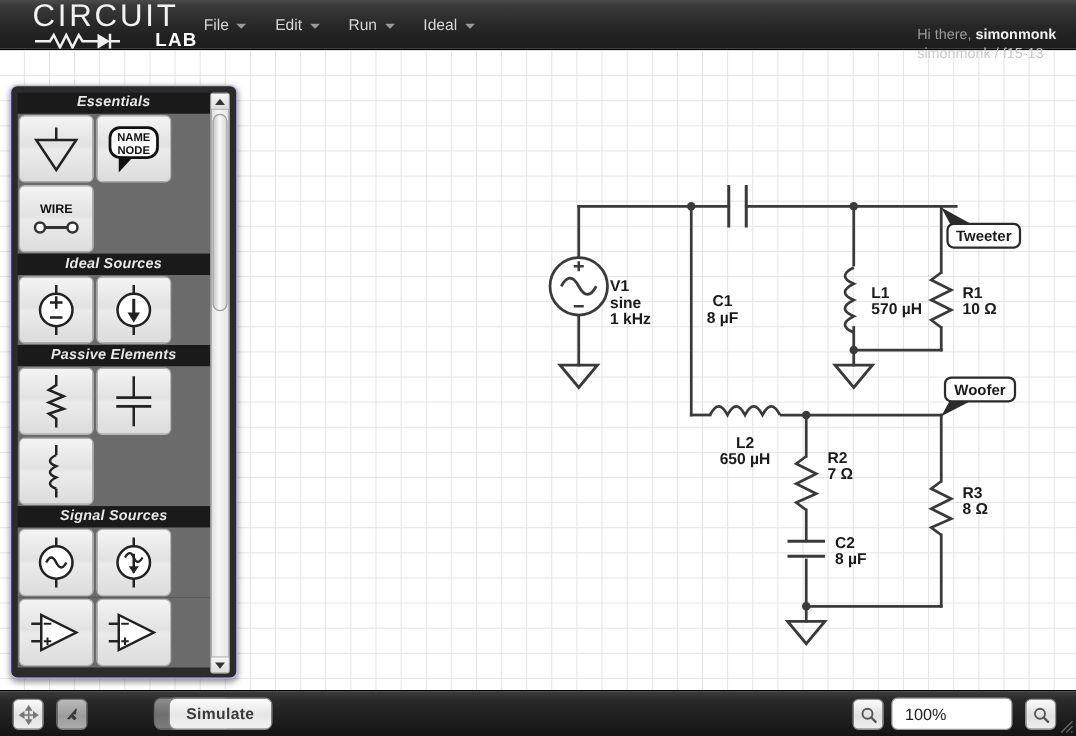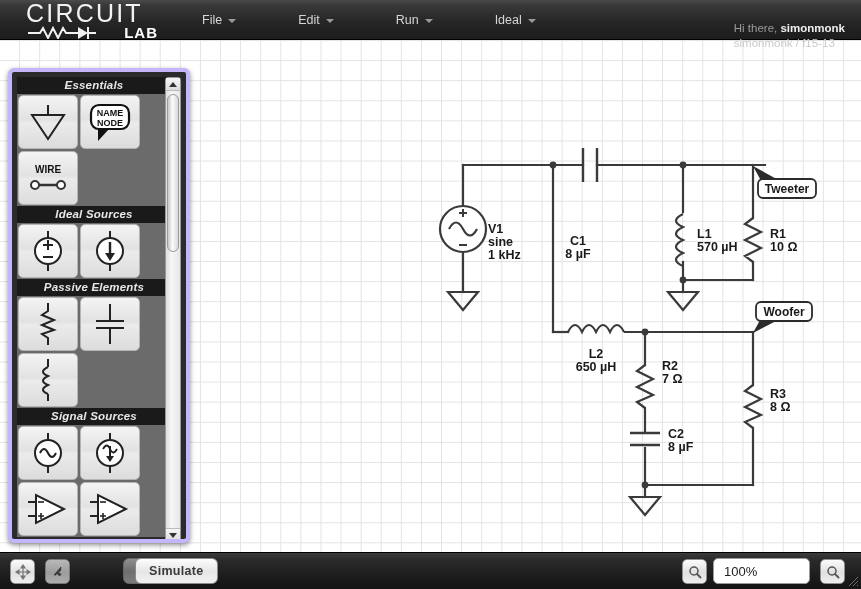--- a/index.html
+++ b/index.html
@@ -28,21 +28,21 @@
   }
   .logo-sub { position: relative; height: 13px; margin-top: -1px; }
   .logo-lab {
     position: absolute; right: 0; top: -1px;
     font-size: 15px; font-weight: bold; letter-spacing: 1px; color: #fff;
   }
 
   #menu { position: absolute; left: 163px; top: 10px; height: 20px; display: flex; gap: 23px; }
   .menu-item {
     color: #d6d6d6; font-size: 12.5px; cursor: default;
-    display: flex; align-items: center; gap: 6px; white-space: nowrap; margin-left: 39px;
+    display: flex; align-items: center; gap: 6px; white-space: nowrap;
   }
   .caret {
     width: 0; height: 0;
     border-left: 4px solid transparent; border-right: 4px solid transparent;
     border-top: 4px solid #9a9a9a; display: inline-block; margin-top: 2px;
   }
 
   #userbox {
     position: absolute; right: 16px; top: 21px; 
     font-size: 11.5px; line-height: 15px; color: #9b9b9b;
@@ -60,21 +60,21 @@
     background-size: 20.1px 20.1px;
     background-position: -1px 0px;
     overflow: hidden;
   }
   #schematic { position: absolute; left: 0; top: 0; }
 
   
   #palette {
     position: absolute; left: 8px; top: 68px; width: 182px; height: 475px;
     background: #2b2b2b;
-    border: 4px solid #c4b5fd;
+    border: 1px solid #c4b5fd;
     border-radius: 6px;
     box-shadow: 0 2px 5px rgba(0,0,0,0.45);
     padding: 4px 4px 4px 5px;
     z-index: 20;
     overflow: hidden;
   }
   #palette-inner {
     position: absolute; left: 5px; top: 5px; width: 154px; height: 465px;
     overflow: hidden;
   }

